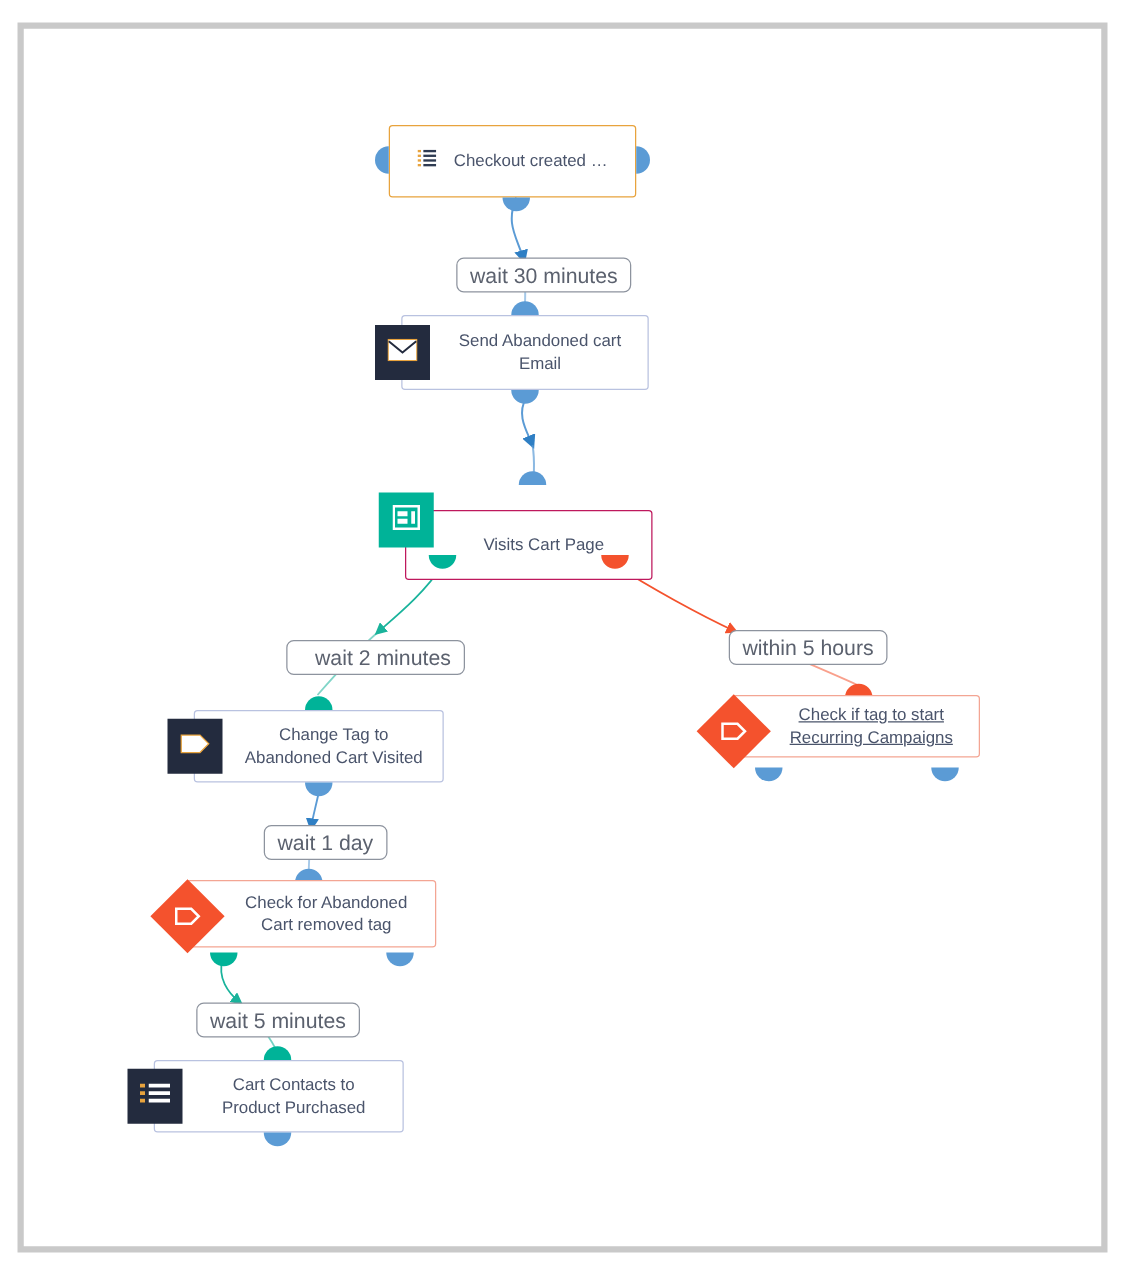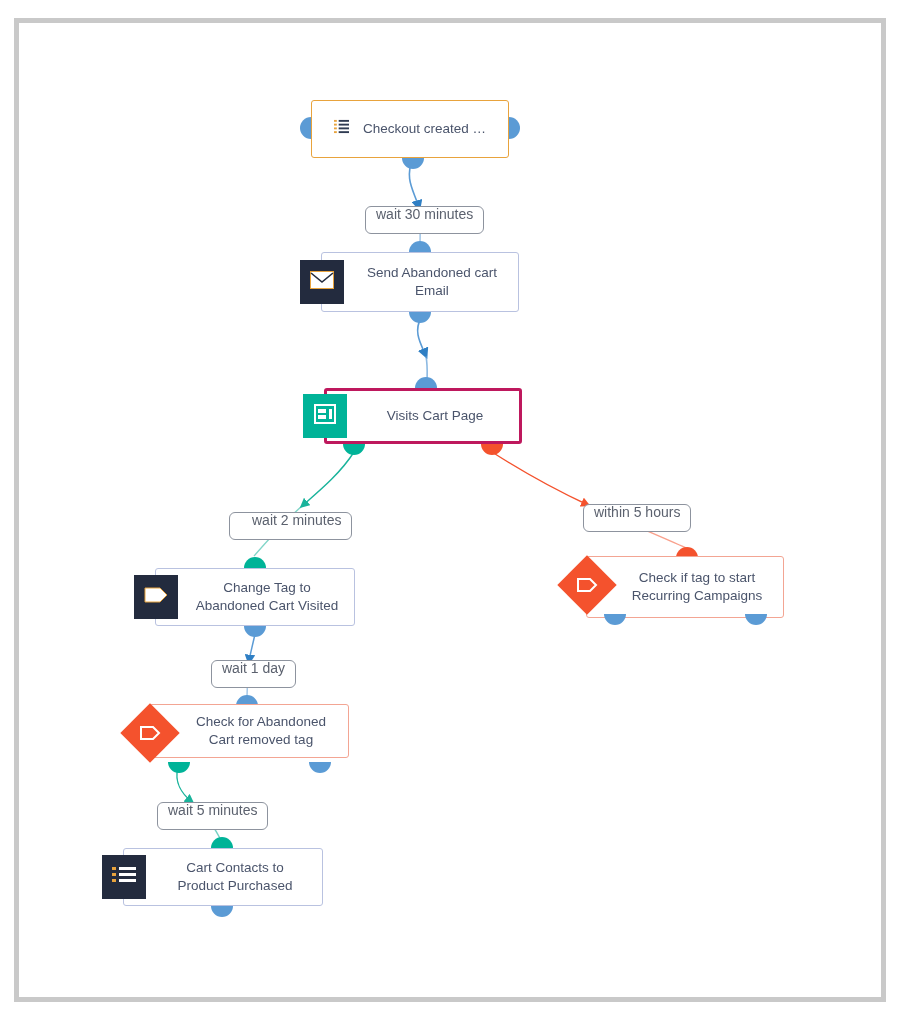--- a/index.html
+++ b/index.html
@@ -61,21 +61,22 @@
   }
   .node .label {
     display: block;
     width: 100%;
   }
   .node.trigger {
     border: 1px solid #e8a33d;
     padding-left: 10px;
   }
   .node.event {
-    border: 3px solid #be185d;
+    border: 1px solid #be185d;
+    margin-top: 20px;
   }
   .node.condition {
     border: 1px solid #f3a593;
   }
 
   
   .trigger-inner {
     display: flex;
     align-items: center;
     gap: 14px;
@@ -126,24 +127,24 @@
   .port.red    { background: #f4522d; }
 
   
   .pill {
     position: absolute;
     box-sizing: border-box;
     border: 1px solid #8d939e;
     border-radius: 6px;
     background: #ffffff;
     color: #5b616e;
-    font-size: 14px;
+    font-size: 17px;
     line-height: 1;
     display: flex;
-    align-items: flex-start;
+    align-items: center;
     justify-content: center;
     padding: 0 10px;
     height: 28px;
     white-space: nowrap;
   }
 </style>
 </head>
 <body>
 
 <div id="screen">
@@ -305,21 +306,21 @@
           <rect x="0" y="13" width="4" height="3" fill="#e8a33d"></rect>
           <rect x="7" y="1" width="17" height="3" fill="#ffffff"></rect>
           <rect x="7" y="7" width="17" height="3" fill="#ffffff"></rect>
           <rect x="7" y="13" width="17" height="3" fill="#ffffff"></rect>
         </svg>
       </span>
     </div>
     <div class="port bottom" style="left:211px; top:906px;"></div>
 
     <div class="port top red" style="left:676px; top:547px;"></div>
-    <div class="node condition" style="left:586px; top:556px; width:198px; height:62px;">
+    <div class="node condition" style="left:586px; top:556px; width:198px; height:50px;text-decoration:underline;">
       <span class="label">
         <span>Check if tag to start</span><br>
         <span>Recurring Campaigns</span>
       </span>
     </div>
     <div class="diamond" style="left:566px; top:564px;">
       <span>
         <svg width="22" height="16" viewBox="0 0 22 16">
           <path d="M 2 2 L 14 2 L 20 8 L 14 14 L 2 14 Z" fill="#f4522d" stroke="#ffffff" stroke-width="2"></path>
         </svg>

